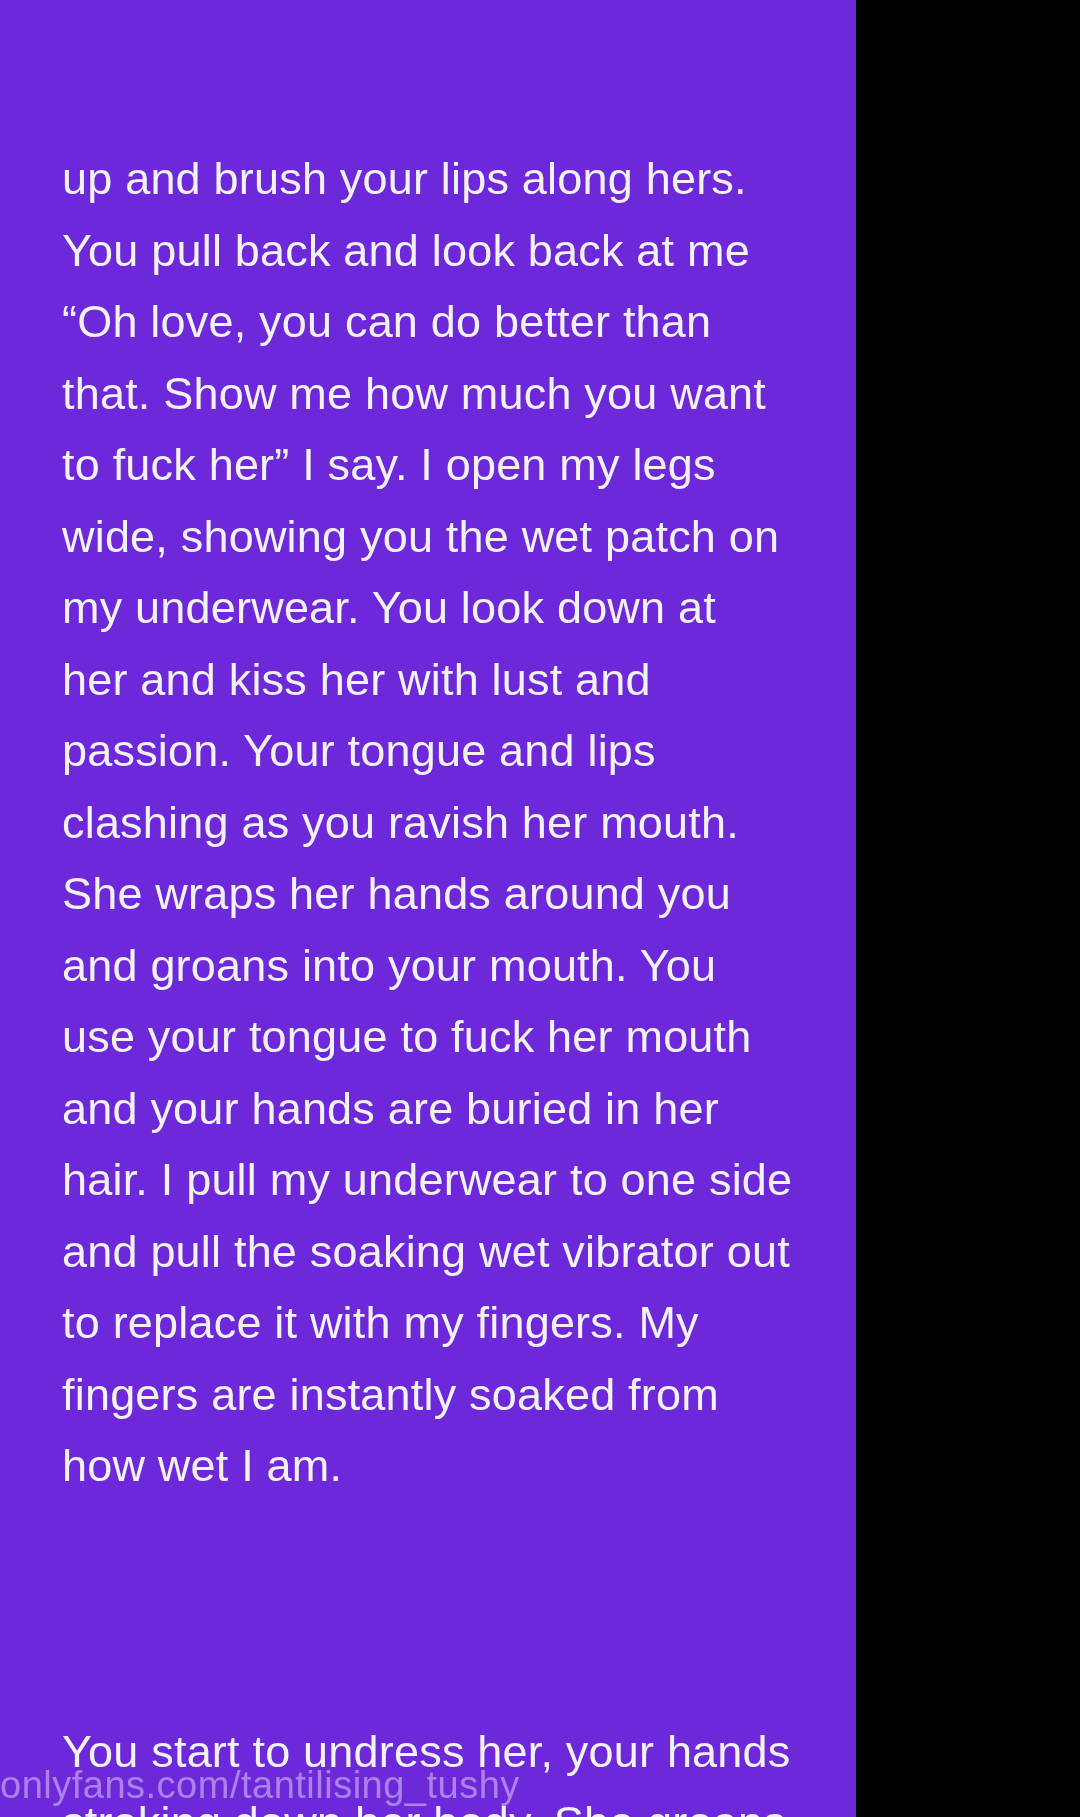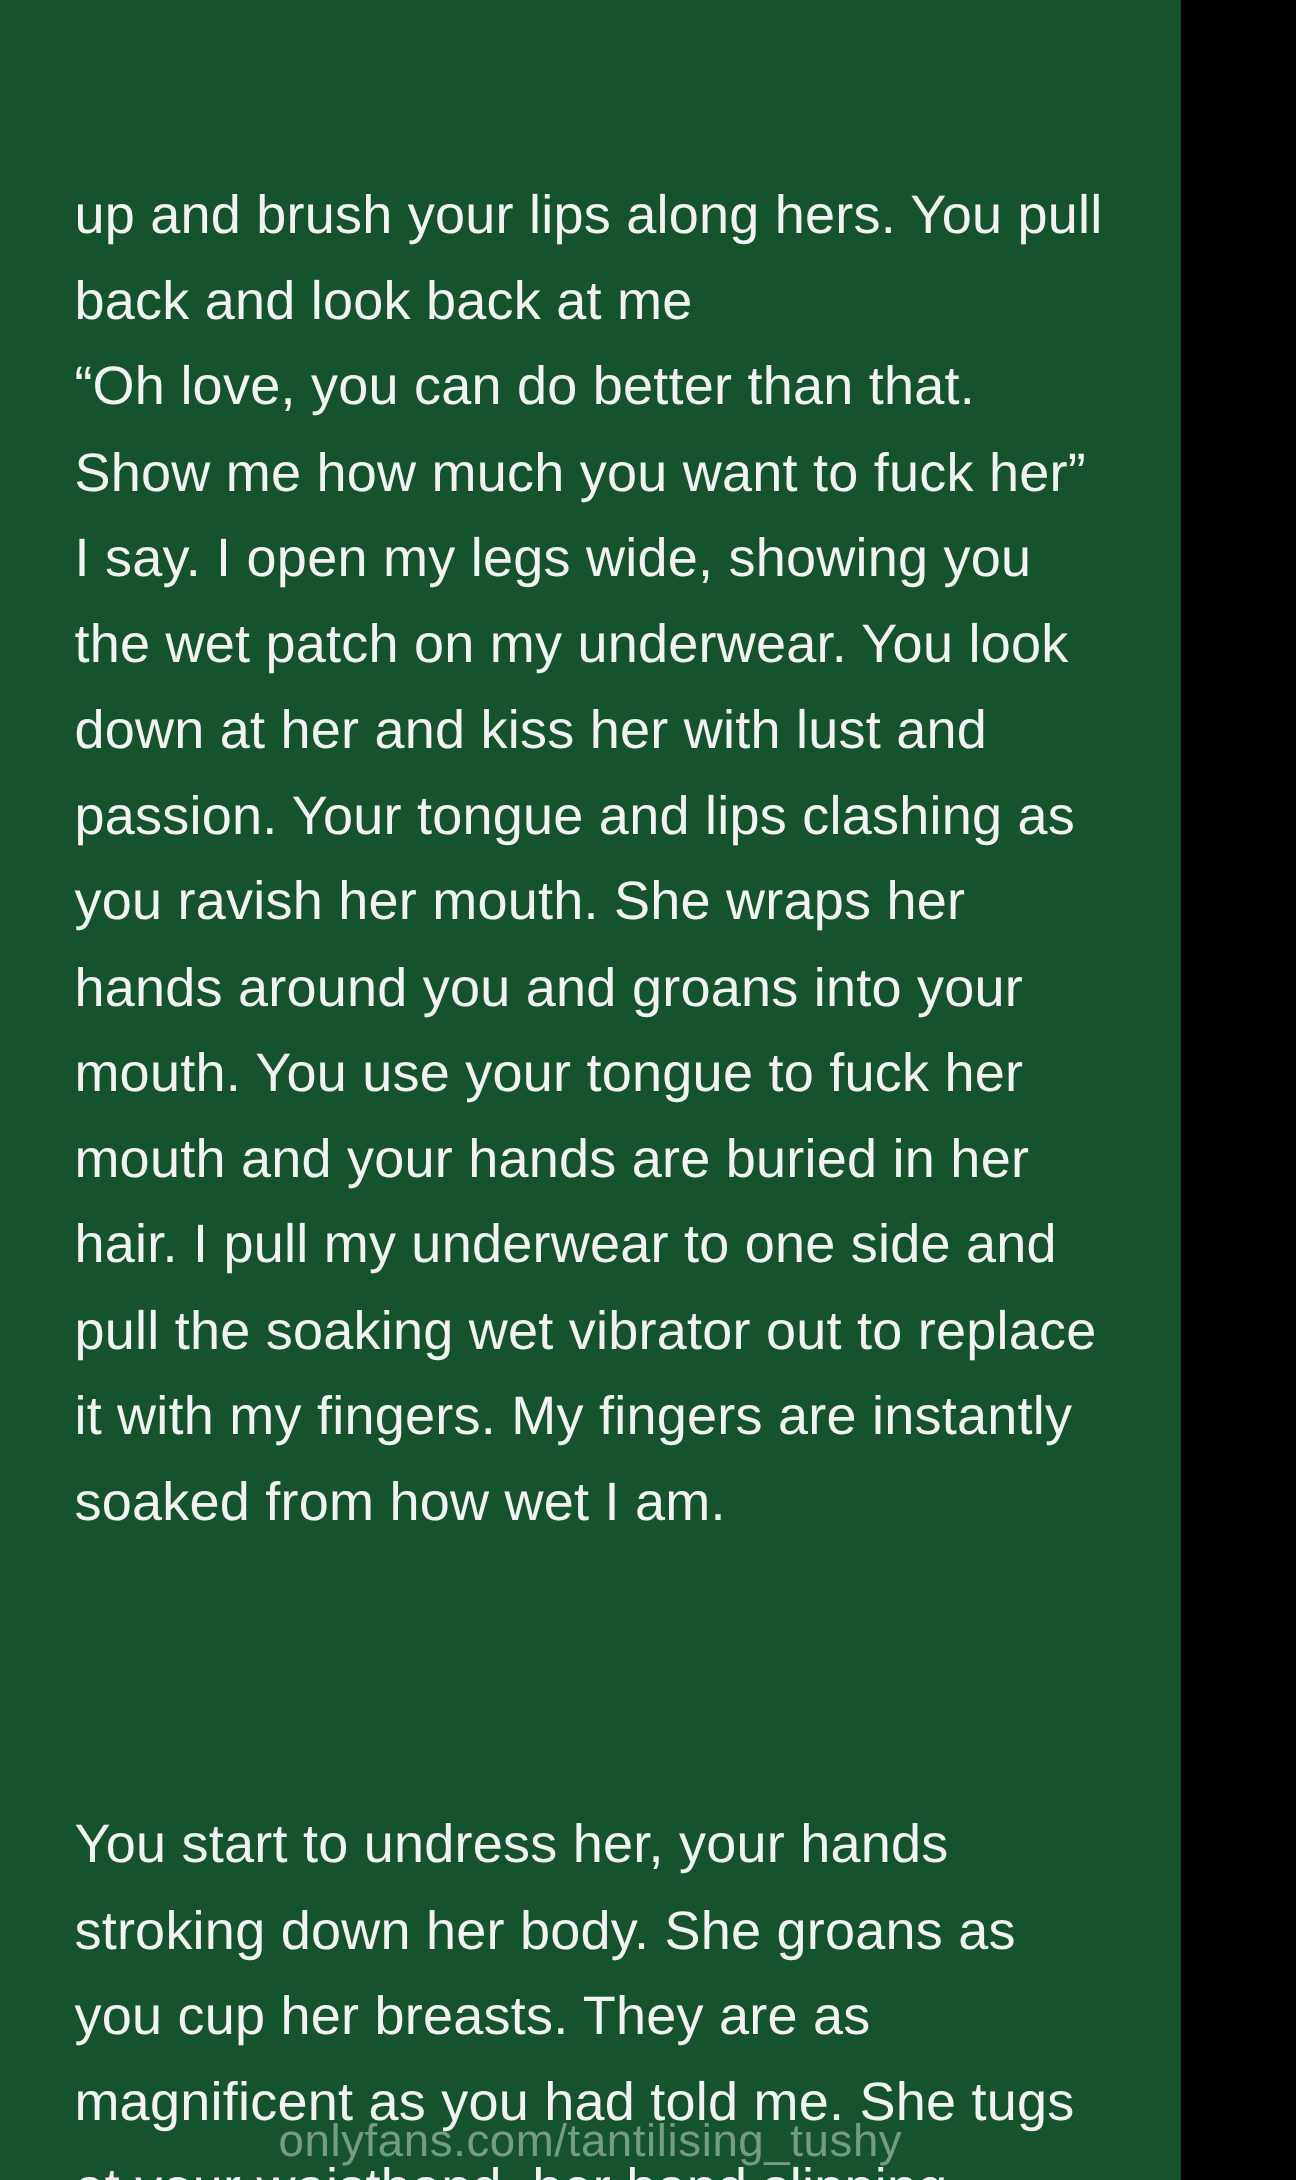--- a/index.html
+++ b/index.html
@@ -9,23 +9,23 @@
   }
   body {
     width: 1080px;
     height: 1817px;
     overflow: hidden;
     position: relative;
     font-family: "Liberation Sans", sans-serif;
   }
   .page {
     position: relative;
-    width: 984px;
+    width: 856px;
     height: 1817px;
-    background: #14532d;
+    background: #6d28d9;
     box-sizing: border-box;
     padding: 0 62px;
   }
   .text-body {
     color: #f2f2f2;
     font-size: 45px;
     line-height: 71.5px;
     letter-spacing: 0.2px;
     font-weight: 400;
     white-space: pre-wrap;
@@ -36,21 +36,20 @@
     padding: 0;
   }
   .para + .para {
     margin-top: 71px;
   }
   .watermark {
     position: absolute;
     left: 0;
     right: 0;
     bottom: 10px;
-    text-align: center;
     color: rgba(255,255,255,0.42);
     font-size: 38px;
     letter-spacing: 0.5px;
     font-family: "Liberation Sans", sans-serif;
     pointer-events: none;
   }
 </style>
 </head>
 <body>
 

